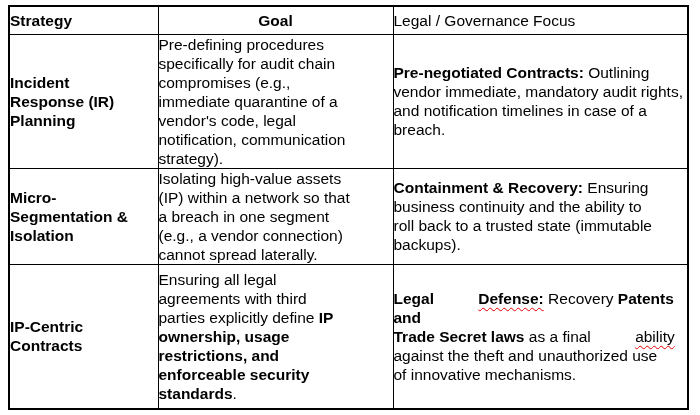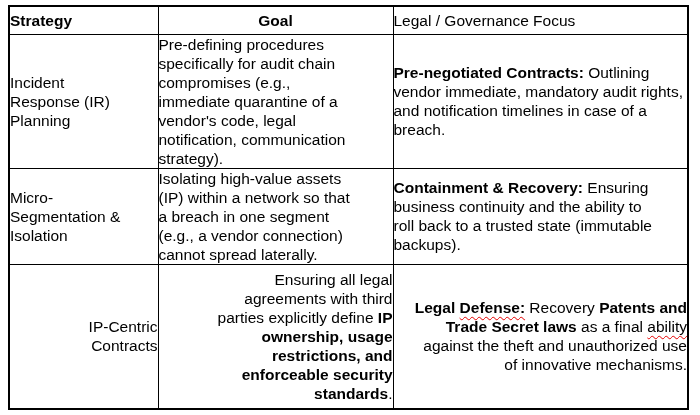--- a/index.html
+++ b/index.html
@@ -31,33 +31,34 @@
     font-size: 15.5px;
     line-height: 19px;
     white-space: pre-line;
     overflow: hidden;
     box-sizing: border-box;
     padding: 0;
   }
   th.h-strategy { text-align: left; padding-left: 50px; font-weight: 700; height: 28px; }
   th.h-goal     { text-align: center; padding-left: 25px; font-weight: 700; height: 28px; }
   th.h-legal    { text-align: left; padding-left: 22px; font-weight: 400; height: 28px; }
-  td.c-strategy { font-weight: 400; padding-left: 38px; padding-right: 4px; }
+  td.c-strategy { font-weight: 700; padding-left: 38px; padding-right: 4px; }
   td.c-goal     { padding-left: 11px; padding-right: 4px; }
   td.c-legal    { padding-left: 6px;  padding-right: 4px; }
   tr.r1 td { height: 134px; }
   tr.r2 td { height: 95px; }
-  tr.r3 td { height: 145px; text-align: right; }
+  tr.r3 td { height: 145px; }
   span.b { font-weight: 700; }
   span.sq {
     text-decoration-line: underline;
     text-decoration-style: wavy;
     text-decoration-color: #e60000;
     text-decoration-thickness: 1px;
     text-underline-offset: 3px;
+    margin-left: 40px;
   }
 </style>
 </head>
 <body>
 
 <div class="canvas">
   <table class="doc-table">
     <colgroup>
       <col style="width:149px">
       <col style="width:235px">

